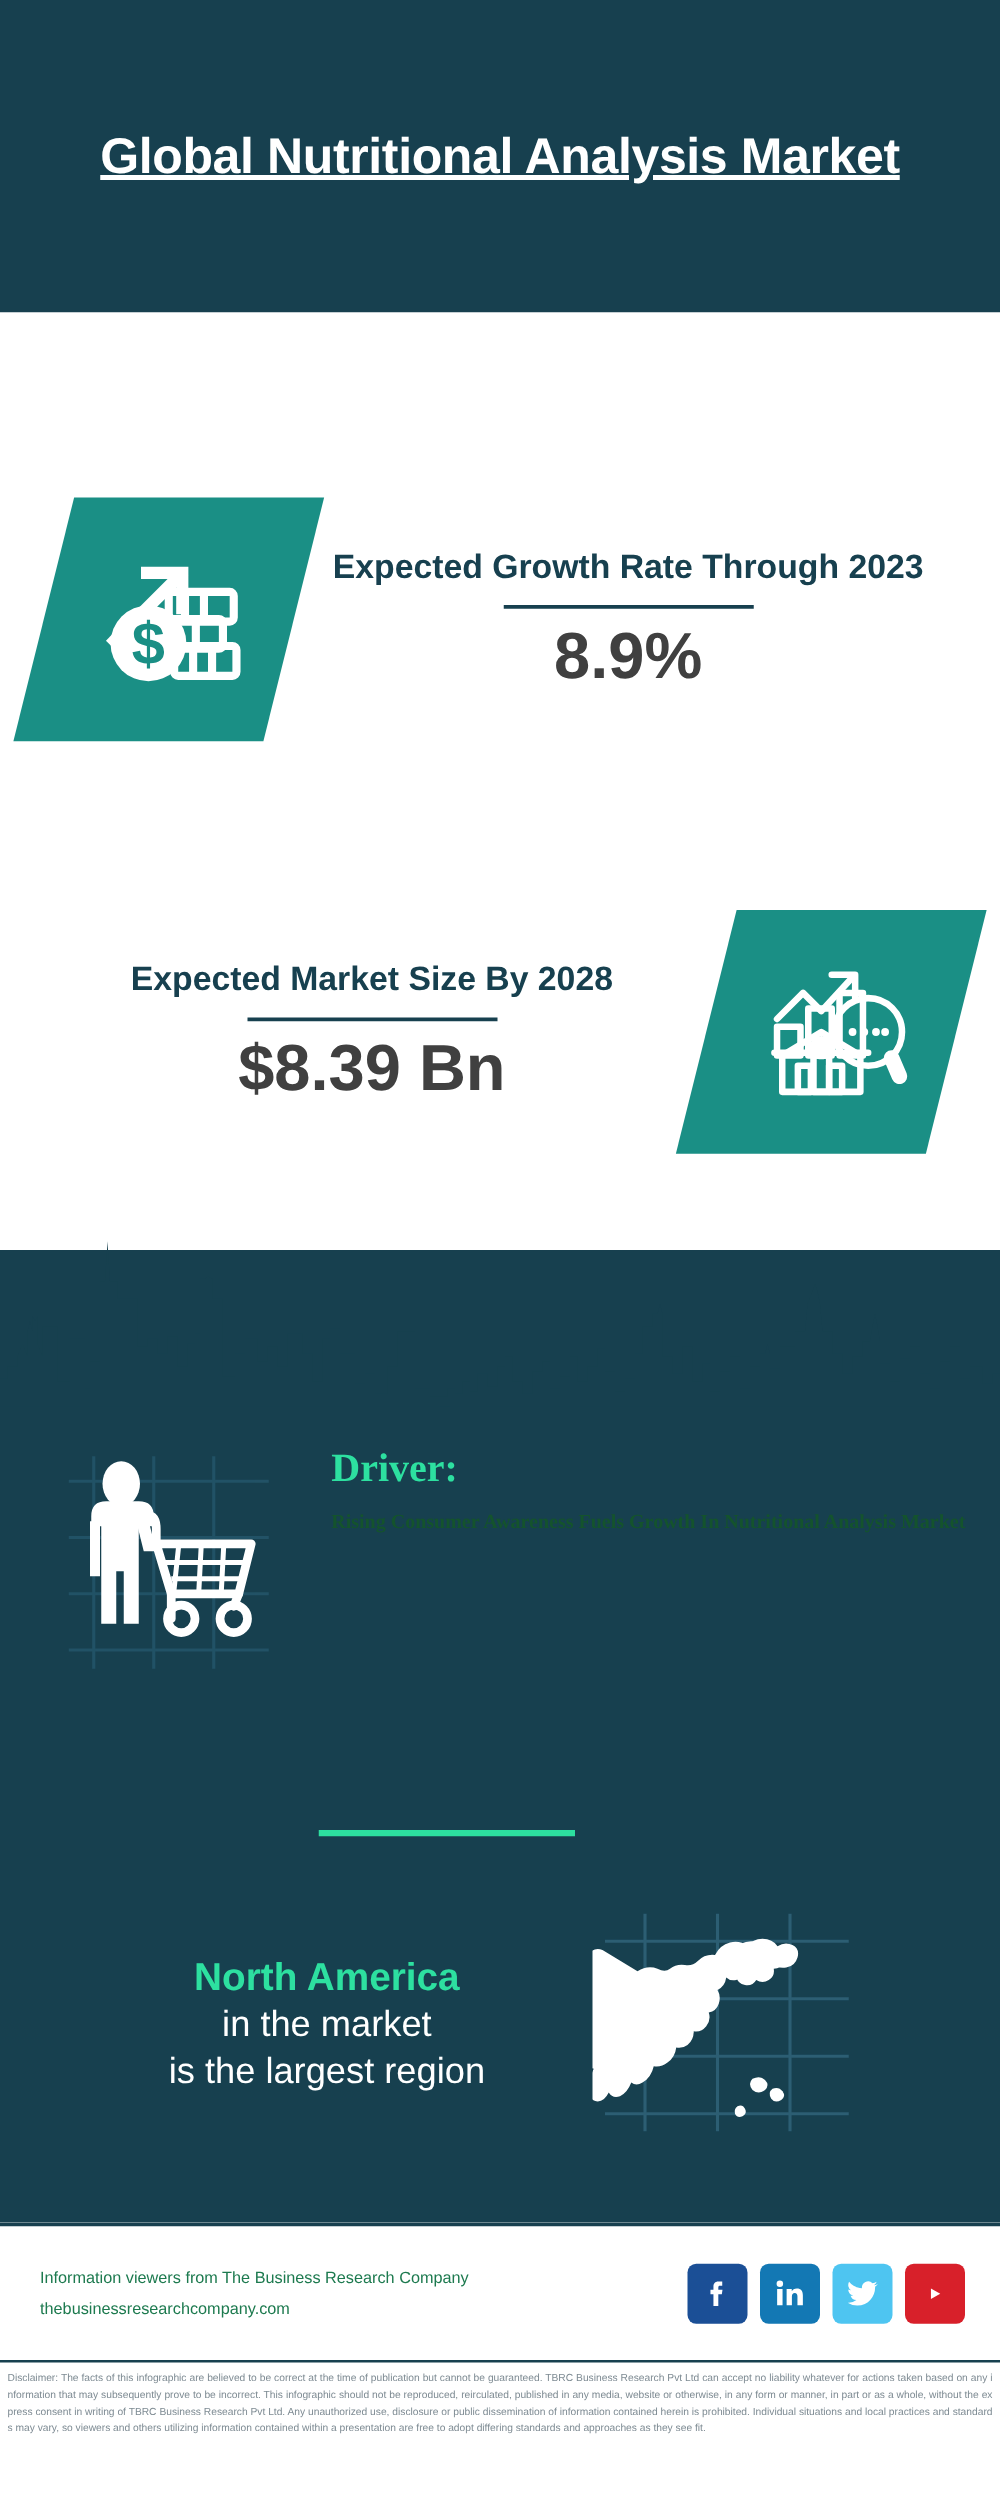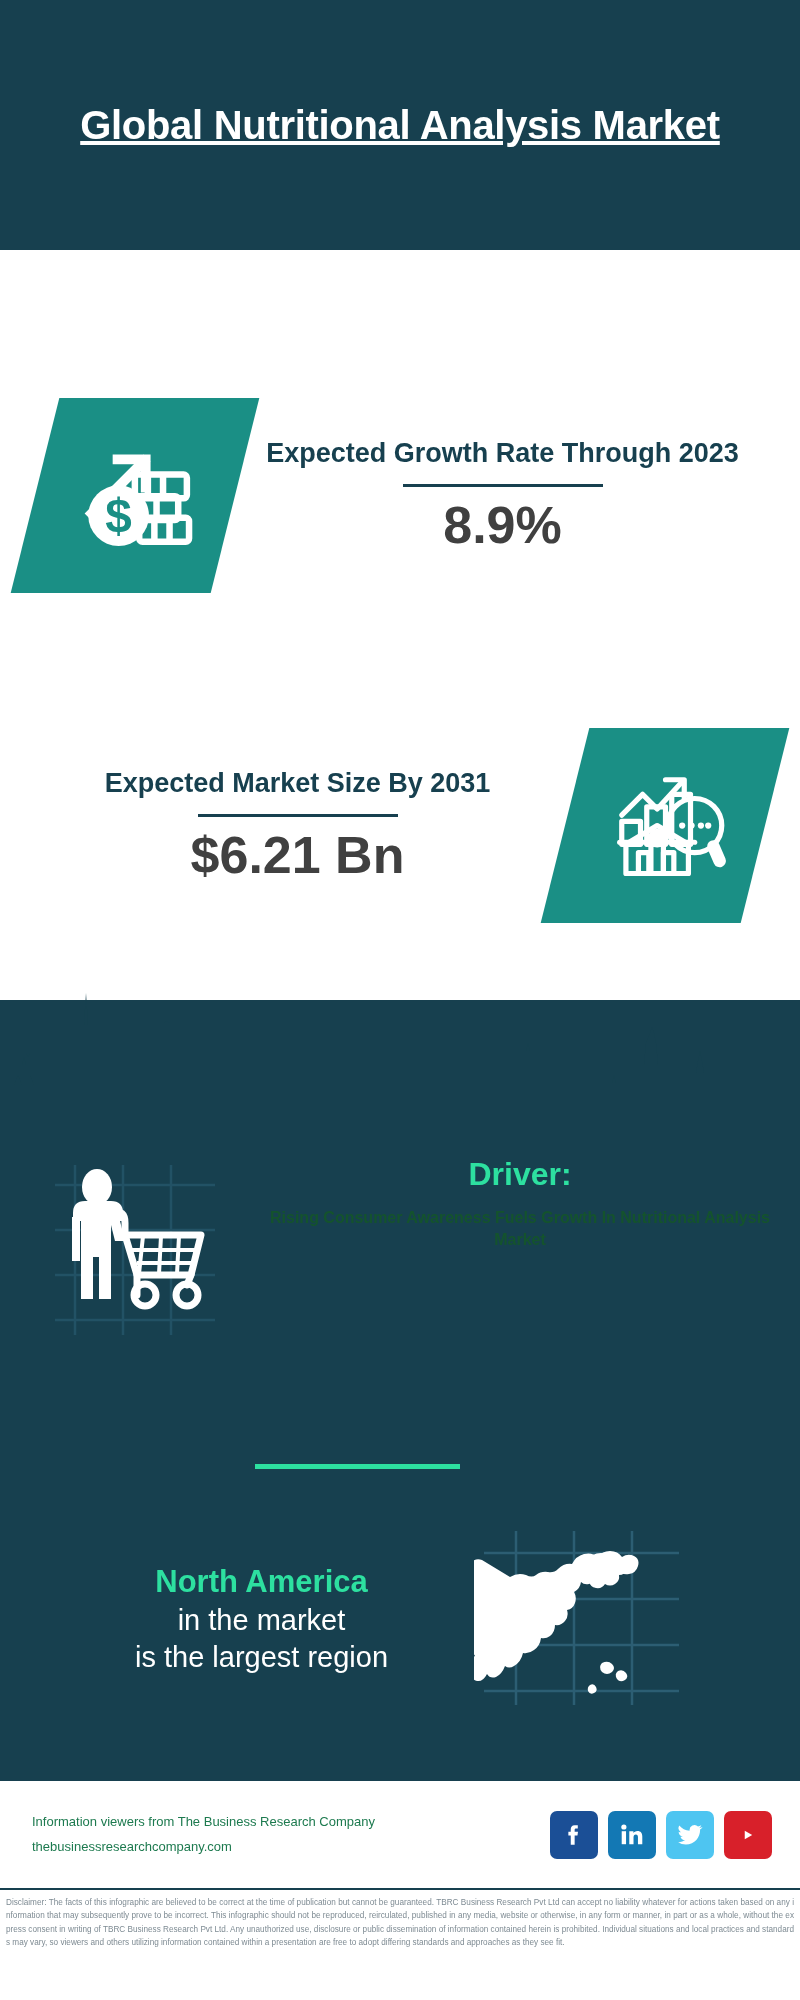--- a/index.html
+++ b/index.html
@@ -79,21 +79,21 @@
   }
 
   
   .driver-block {
     position:absolute; left:0; top:1155px; width:800px; height:230px;
     display:flex; align-items:flex-start;
   }
   .driver-icon-wrap {
     width:240px; height:200px; position:relative; flex:0 0 auto; margin-left:25px;
   }
-  .driver-text { flex:1 1 auto; padding-right:25px; text-align:center; }
+  .driver-text { flex:1 1 auto; padding-right:25px; text-align:left;font-family:Liberation Serif, serif; }
   .driver-heading {
     color:#2de0a0; font-size:32px; font-weight:bold; line-height:1.2;
     margin-bottom:14px;
   }
   .driver-body {
     color:#14532d; font-size:16px; font-weight:bold; line-height:1.38;
   }
 
   .mint-divider {
     position:absolute; left:255px; top:1464px;
@@ -173,23 +173,23 @@
       </div>
       <div class="stat-text row1-right">
         <div class="stat-title">Expected Growth Rate Through 2023</div>
         <div class="stat-rule"></div>
         <div class="stat-value">8.9%</div>
       </div>
     </div>
 
     <div class="stat-row stat-row-2">
       <div class="stat-text row2-left">
-        <div class="stat-title">Expected Market Size By 2031</div>
+        <div class="stat-title">Expected Market Size By 2028</div>
         <div class="stat-rule"></div>
-        <div class="stat-value">$6.21 Bn</div>
+        <div class="stat-value">$8.39 Bn</div>
       </div>
       <div class="para row2-right">
         <span class="gl">
           <svg width="125" height="125" viewBox="0 0 120 120">
             <g fill="none" stroke="#ffffff" stroke-width="5" stroke-linecap="round" stroke-linejoin="round">
               <path d="M18 52 L38 32 L52 46 L76 20"></path>
               <path d="M60 18 L78 18 L78 36"></path>
               <rect x="18" y="58" width="18" height="22"></rect>
               <rect x="42" y="44" width="18" height="36"></rect>
               <rect x="66" y="32" width="18" height="48"></rect>

